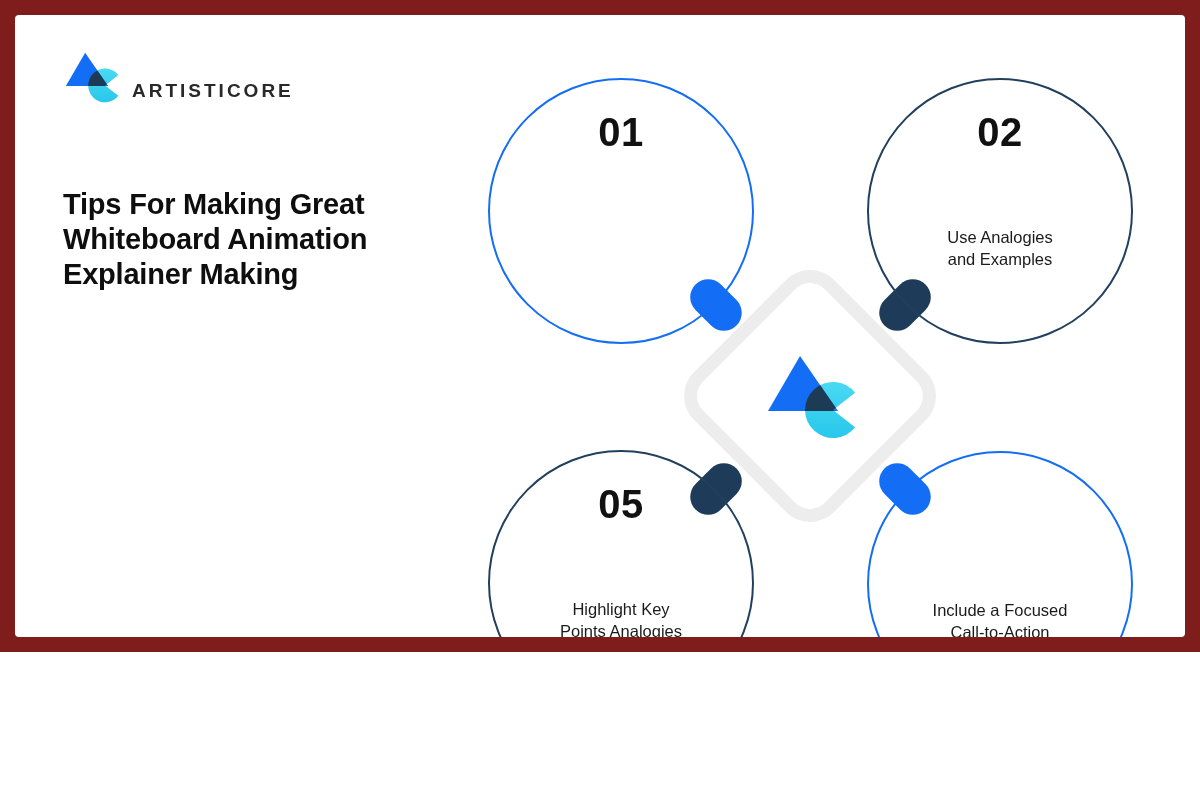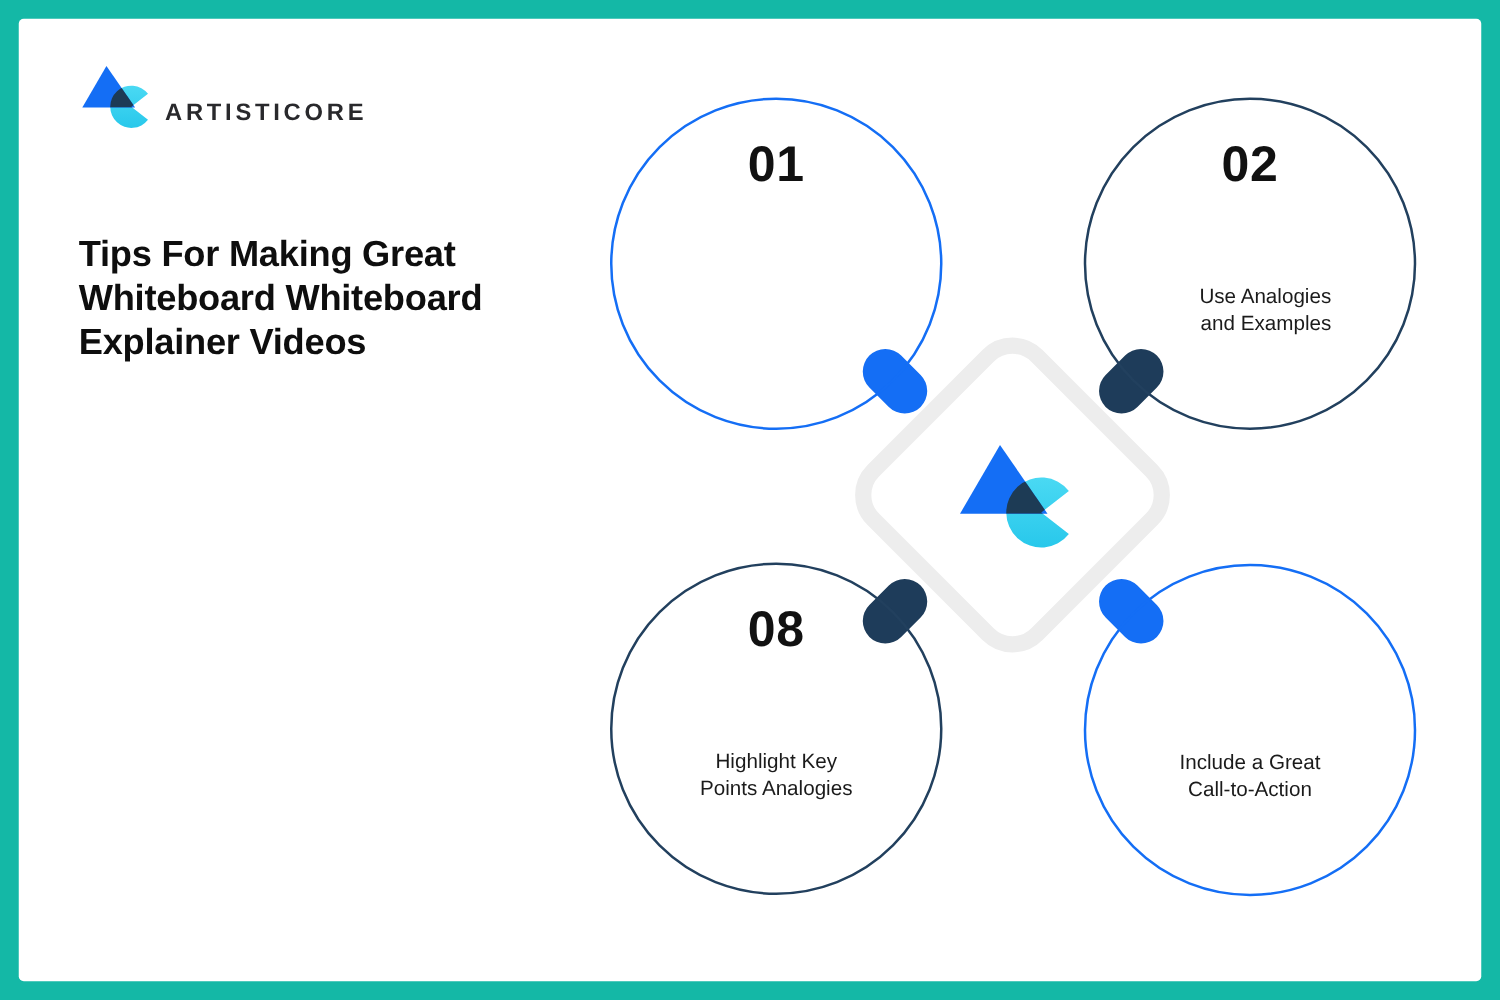--- a/index.html
+++ b/index.html
@@ -6,22 +6,22 @@
     margin: 0;
     padding: 0;
     width: 1200px;
     height: 800px;
     font-family: "Liberation Sans", "DejaVu Sans", sans-serif;
     background: #ffffff;
   }
   .frame {
     position: relative;
     width: 1200px;
-    height: 800px;
-    background: #14b8a6;
+    height: 652px;
+    background: #7f1d1d;
     box-sizing: border-box;
   }
   .canvas {
     position: absolute;
     left: 15px; top: 15px; right: 15px; bottom: 15px;
     background: #ffffff;
     border-radius: 4px;
     overflow: hidden;
   }
   
@@ -70,21 +70,21 @@
     letter-spacing: 0.5px; color: #111111;
   }
   .tip-text {
     position: absolute; left: 0; right: 0; top: 118px; height: 100px;
     display: flex; align-items: center; justify-content: center;
     text-align: center;
     font-size: 16.5px; line-height: 22px; color: #1b1b1b;
   }
   .tip-text > span { display: inline-block; }
   .tip-1 .tip-text > span { max-width: 155px; }
-  .tip-2 .tip-text > span { max-width: 130px; text-align: right; }
+  .tip-2 .tip-text > span { max-width: 130px; }
   .tip-3 .tip-text > span { max-width: 130px; }
   .tip-4 .tip-text > span { max-width: 150px; }
   
   .capsule {
     position: absolute;
     width: 58px; height: 36px;
     border-radius: 18px;
   }
   .cap-blue { background: #146ef5; }
   .cap-navy { background: #1e3c5a; }
@@ -110,21 +110,21 @@
               <polygon points="45,8 13,63 83,63"></polygon>
             </clipPath>
         </defs>
         <path d="M78 62 L100.1 44.8 A28 28 0 1 0 100.1 79.2 Z" fill="url(#cyanGradH)"></path>
         <polygon points="45,8 13,63 83,63" fill="#146ef5"></polygon>
         <path d="M78 62 L100.1 44.8 A28 28 0 1 0 100.1 79.2 Z" fill="#1d3b55" clip-path="url(#triClipH)"></path>
       </svg>
       <div class="brand-name">ARTISTICORE</div>
     </div>
 
-    <h1 class="title">Tips For Making Great Whiteboard Whiteboard Explainer Videos</h1>
+    <h1 class="title">Tips For Making Great Whiteboard Animation Explainer Making</h1>
 
     <div class="diamond"></div>
     <svg class="mark-center" viewBox="0 0 116 96" aria-hidden="true">
       <defs>
         <linearGradient id="cyanGradC" x1="0" y1="0" x2="0" y2="1">
           <stop offset="0" stop-color="#4ad9f3"></stop>
           <stop offset="1" stop-color="#28c8eb"></stop>
         </linearGradient>
         <clipPath id="triClipC">
             <polygon points="45,8 13,63 83,63"></polygon>
@@ -145,26 +145,26 @@
     </section>
 
     <section class="tip tip-2 ring-navy">
       <div class="tip-number">02</div>
       <div class="tip-text">
           <span>Use Analogies and Examples</span>
         </div>
     </section>
 
     <section class="tip tip-3 ring-navy">
-      <div class="tip-number">08</div>
+      <div class="tip-number">05</div>
       <div class="tip-text">
           <span>Highlight Key Points Analogies</span>
         </div>
     </section>
 
     <section class="tip tip-4 ring-blue">
       <div class="tip-text">
-          <span>Include a Great Call-to-Action</span>
+          <span>Include a Focused Call-to-Action</span>
         </div>
     </section>
 
   </div>
 </div>
 
 </body></html>

